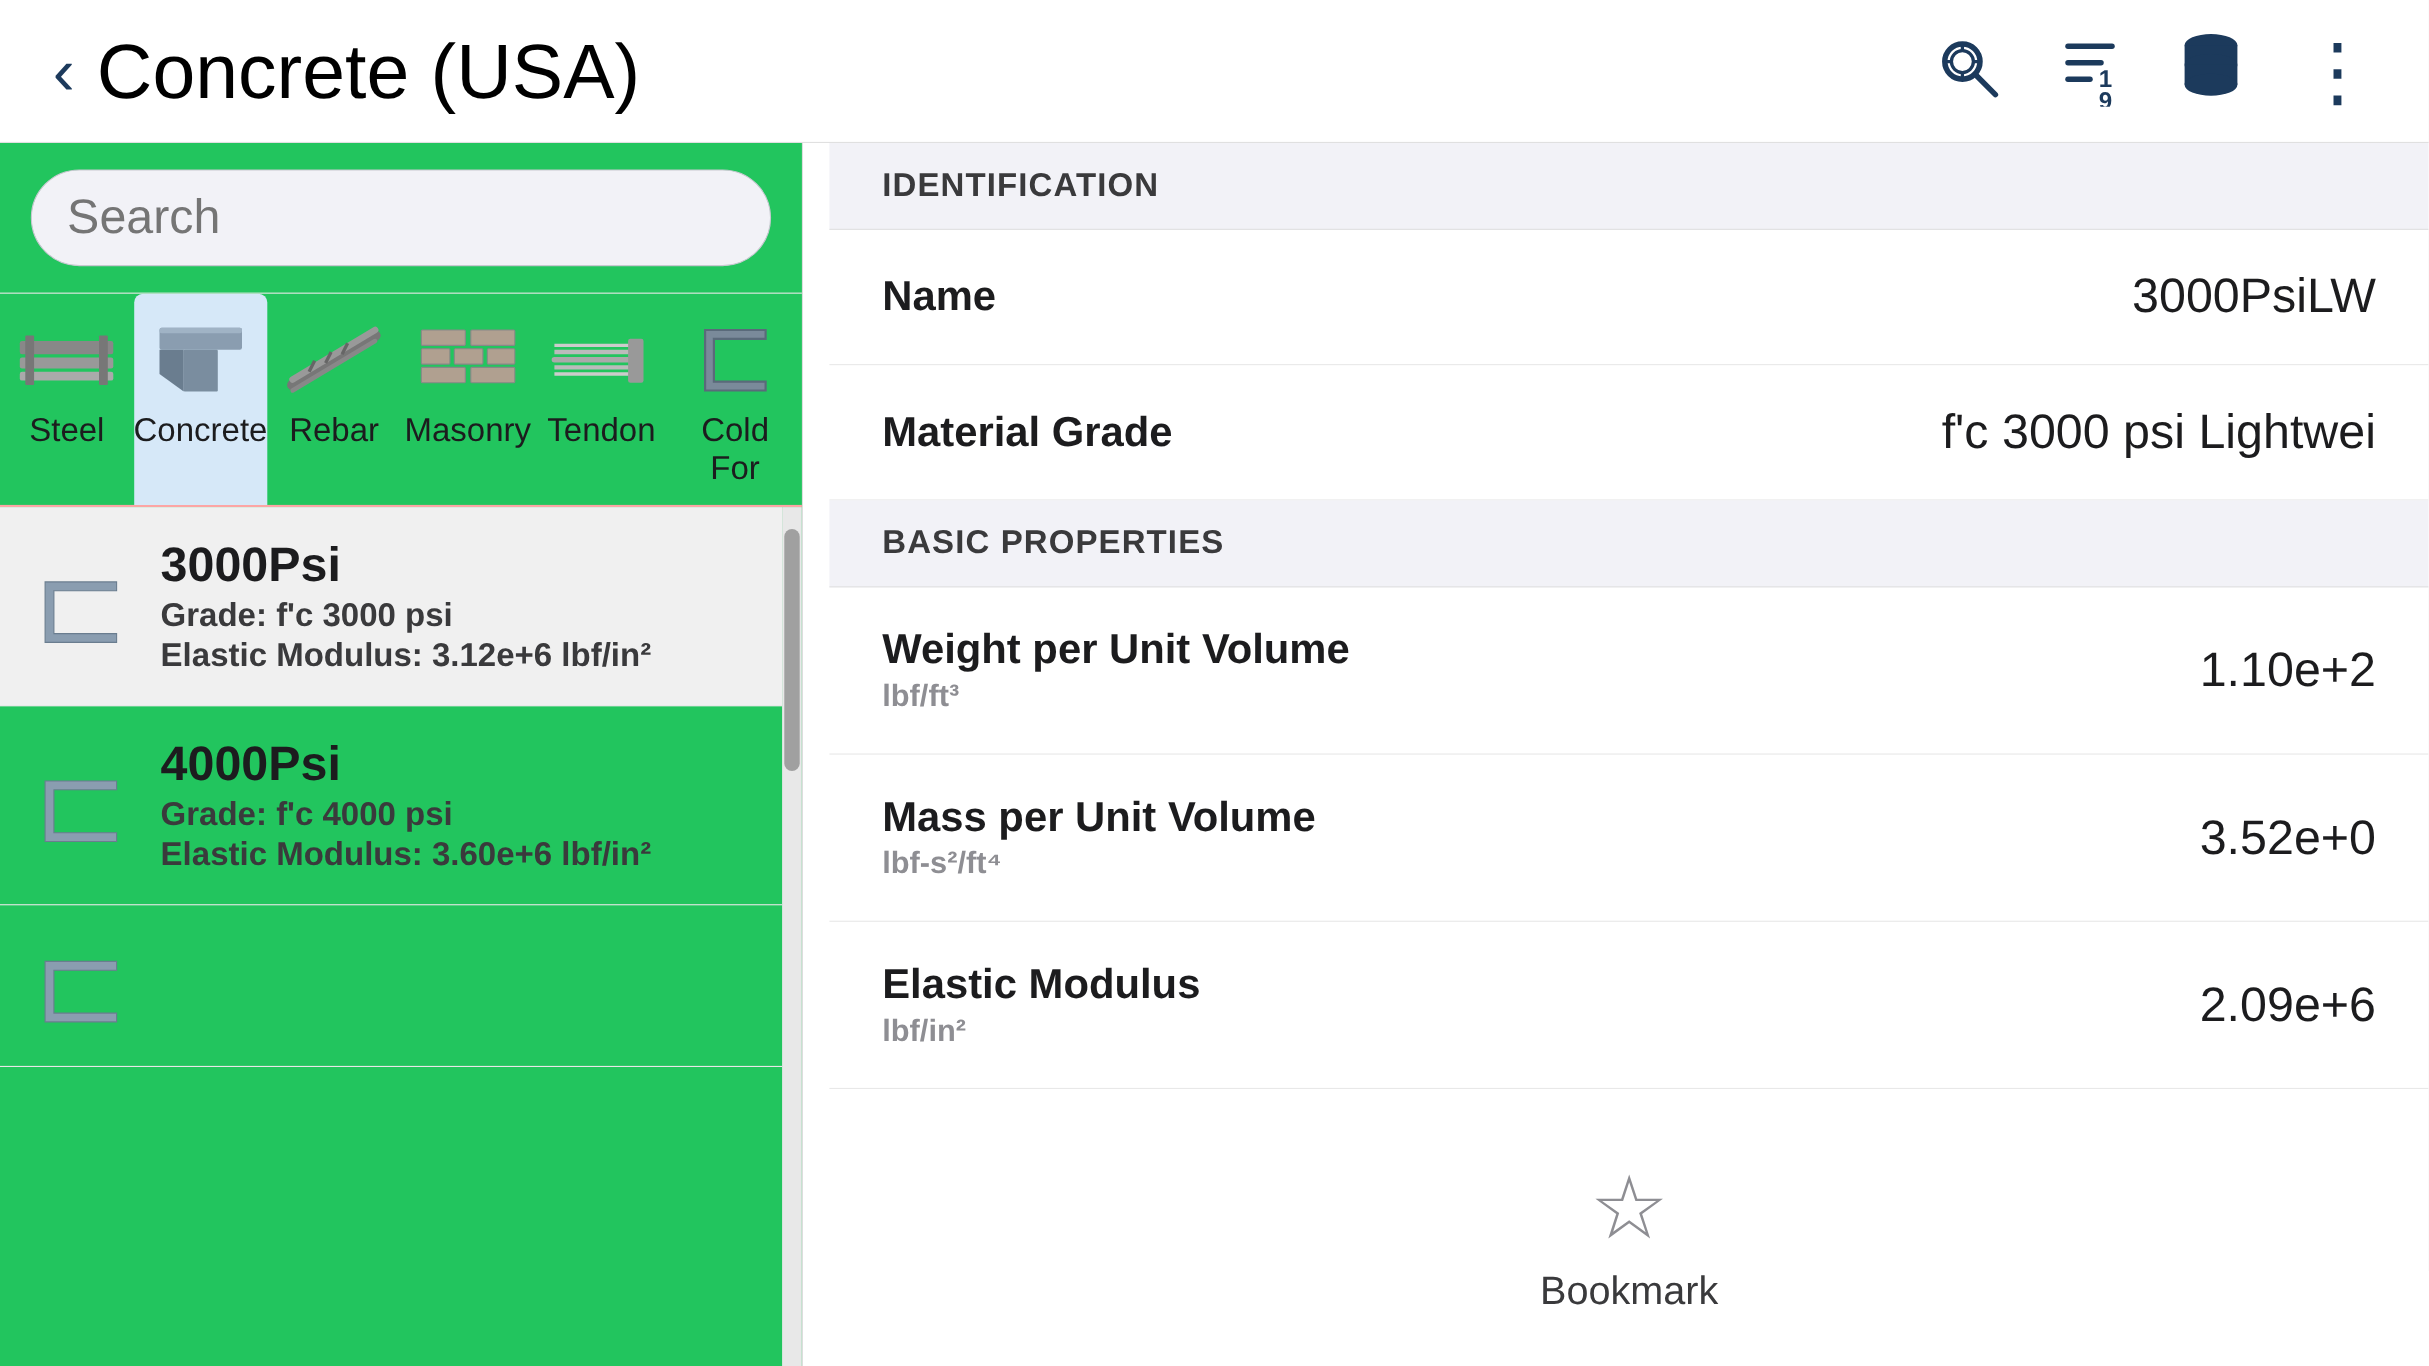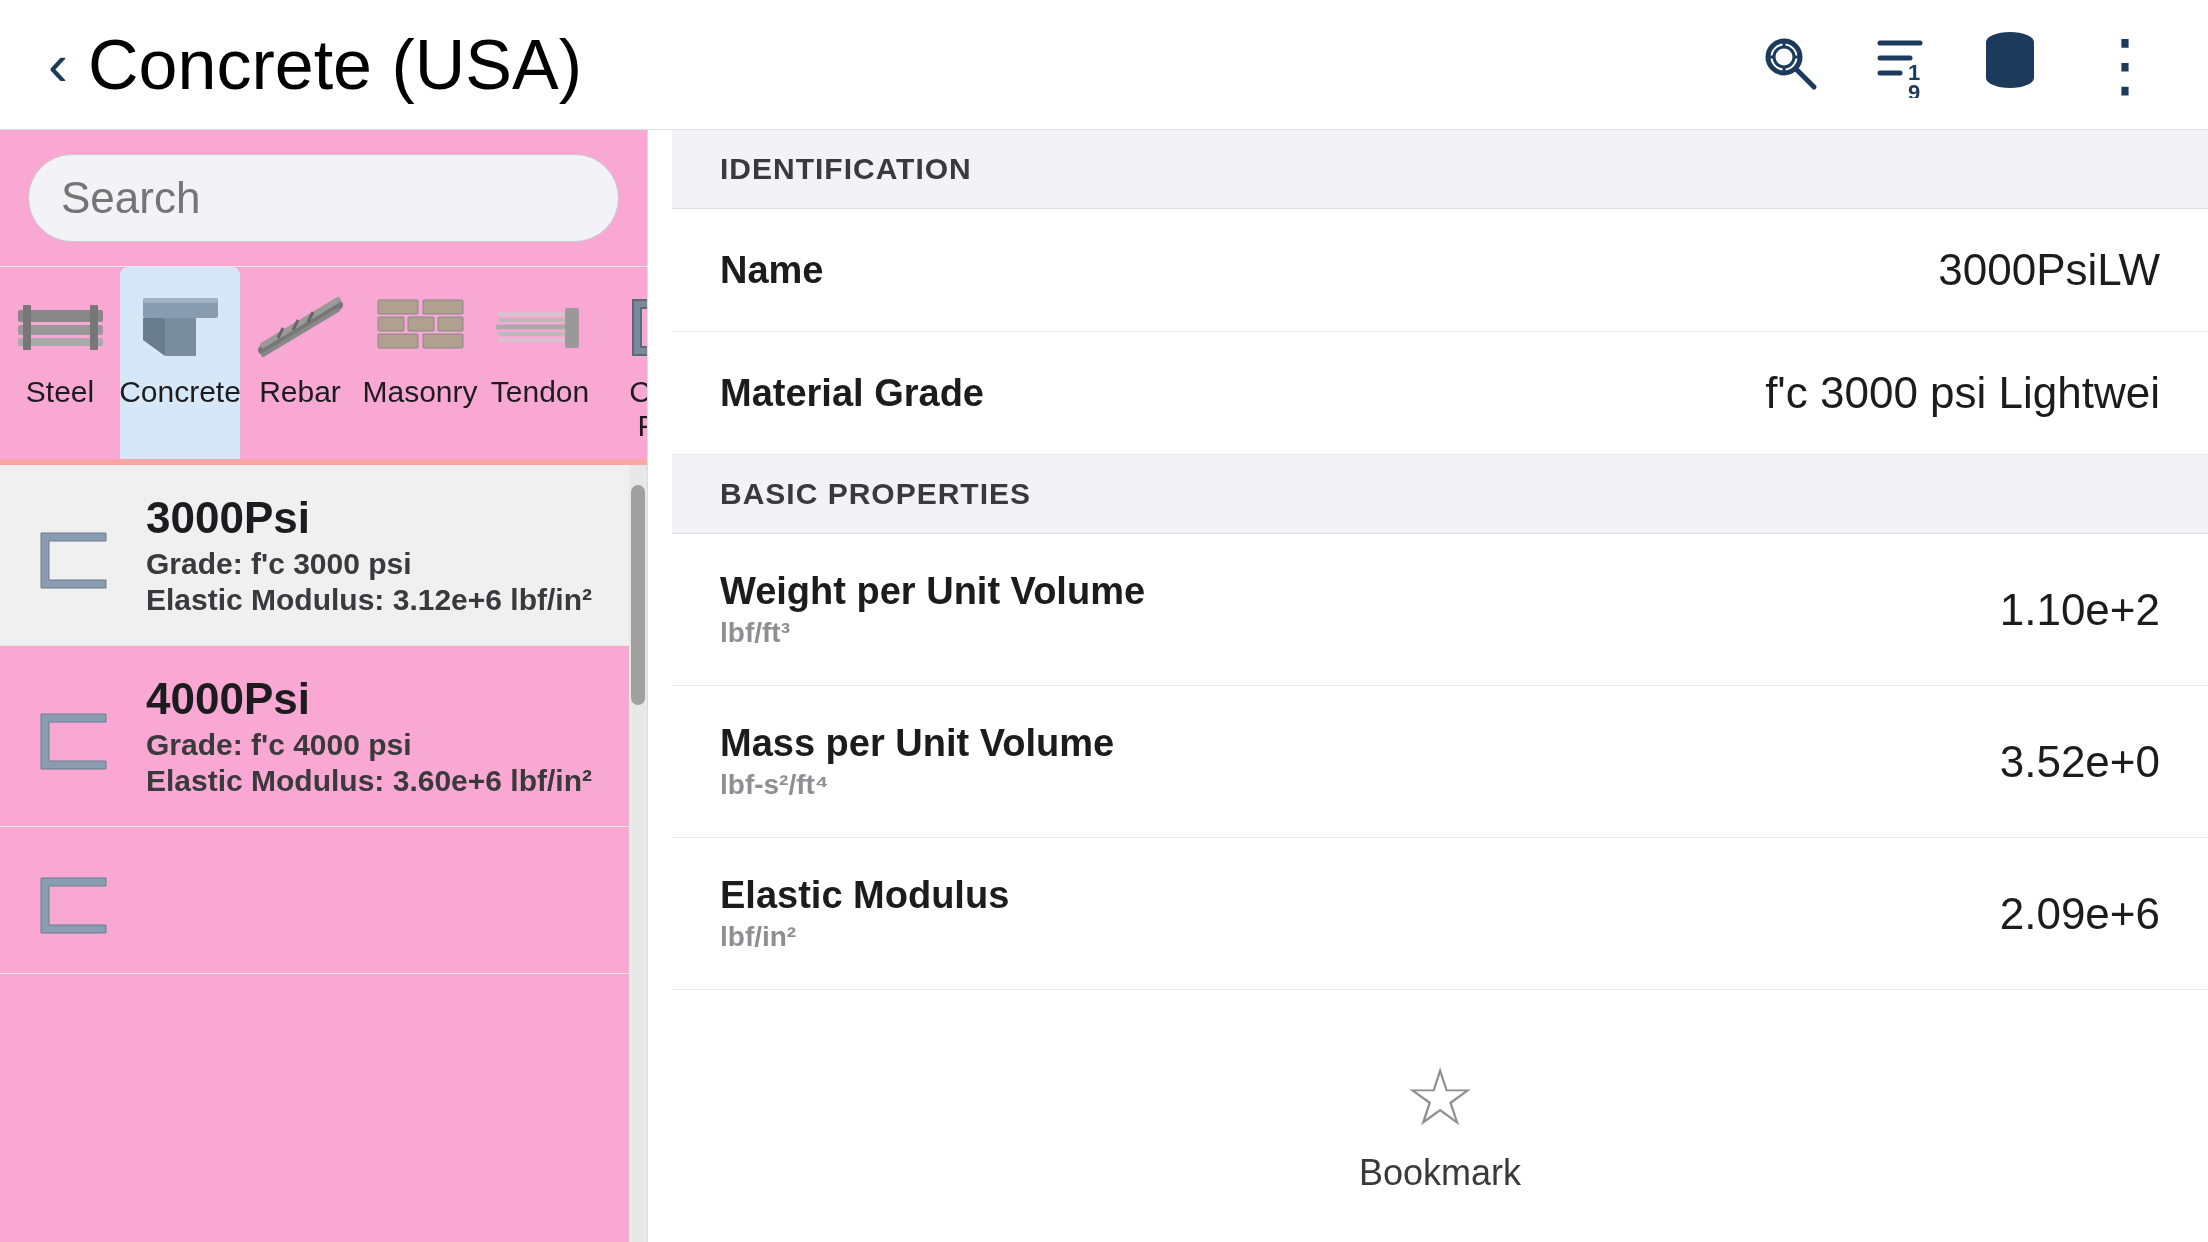--- a/index.html
+++ b/index.html
@@ -48,22 +48,22 @@
 
     
     .main-content {
       display: flex;
       flex: 1;
       overflow: hidden;
     }
 
     
     .left-panel {
-      width: 648px;
-      background: #f9a8d4;
+      width: 730px;
+      background: #22c55e;
       display: flex;
       flex-direction: column;
       border-right: 1px solid #ddd;
       flex-shrink: 0;
     }
 
     
     .search-container {
       padding: 24px 28px;
       border-bottom: 1px solid #e8e8e8;
@@ -83,21 +83,21 @@
       font-size: 44px;
       color: #8e8e93;
       outline: none;
       width: 100%;
     }
 
     
     .category-tabs {
       display: flex;
       overflow-x: hidden;
-      border-bottom: 6px solid #fca5a5;
+      border-bottom: 2px solid #fca5a5;
       padding: 0;
       flex-shrink: 0;
     }
     .category-tab {
       display: flex;
       flex-direction: column;
       align-items: center;
       padding: 20px 16px 16px;
       min-width: 120px;
       cursor: pointer;

